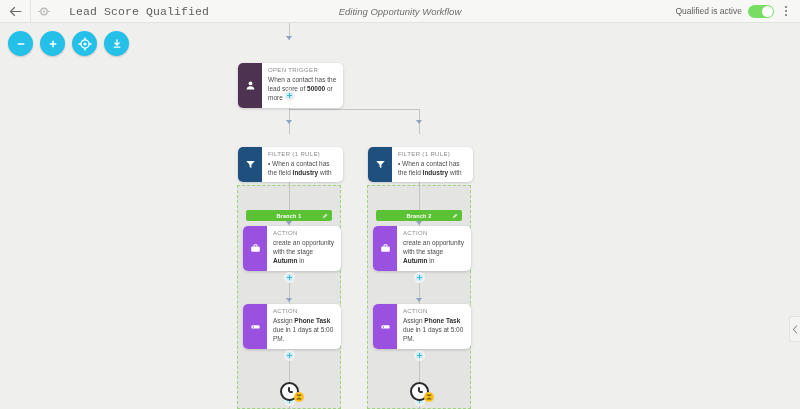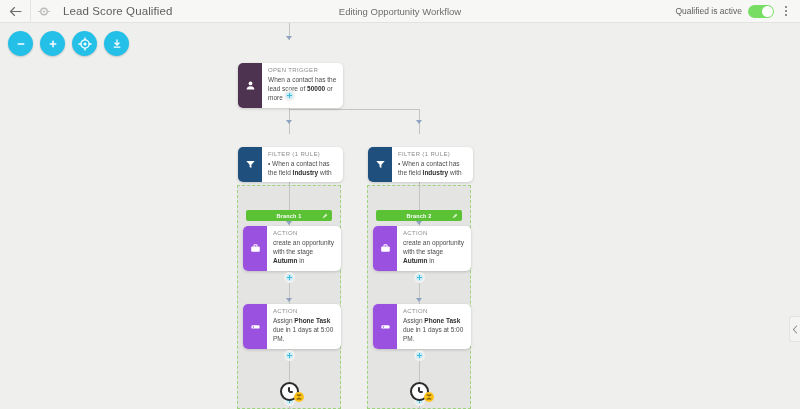--- a/index.html
+++ b/index.html
@@ -26,26 +26,26 @@
   }
   .hdr-divider { width: 1px; height: 23px; background: #e4e4e2; }
   .wf-icon {
     width: 22px; height: 22px;
     display: flex; align-items: center; justify-content: center;
     color: #b9b9b7; font-size: 11px;
     margin-left: 2px;
   }
   .wf-title {
     font-size: 11.5px; color: #5f5f5f;
-    margin-left: 8px; letter-spacing: .1px;
+    margin-left: 14px; letter-spacing: .1px; font-family: Liberation Mono, monospace;
   }
   .hdr-center {
     position: absolute; left: 0; right: 0;
     text-align: center;
-    font-size: 9.5px; color: #6e6e6e;
+    font-size: 9.5px; font-style: italic; color: #6e6e6e;
     pointer-events: none;
   }
   .hdr-right {
     margin-left: auto; display: flex; align-items: center;
     gap: 6px; padding-right: 8px; z-index: 2;
   }
   .active-label { font-size: 8.5px; color: #5f5f5f; }
   .toggle {
     width: 26px; height: 13px; border-radius: 7px;
     background: #77dd63; position: relative; cursor: pointer;

